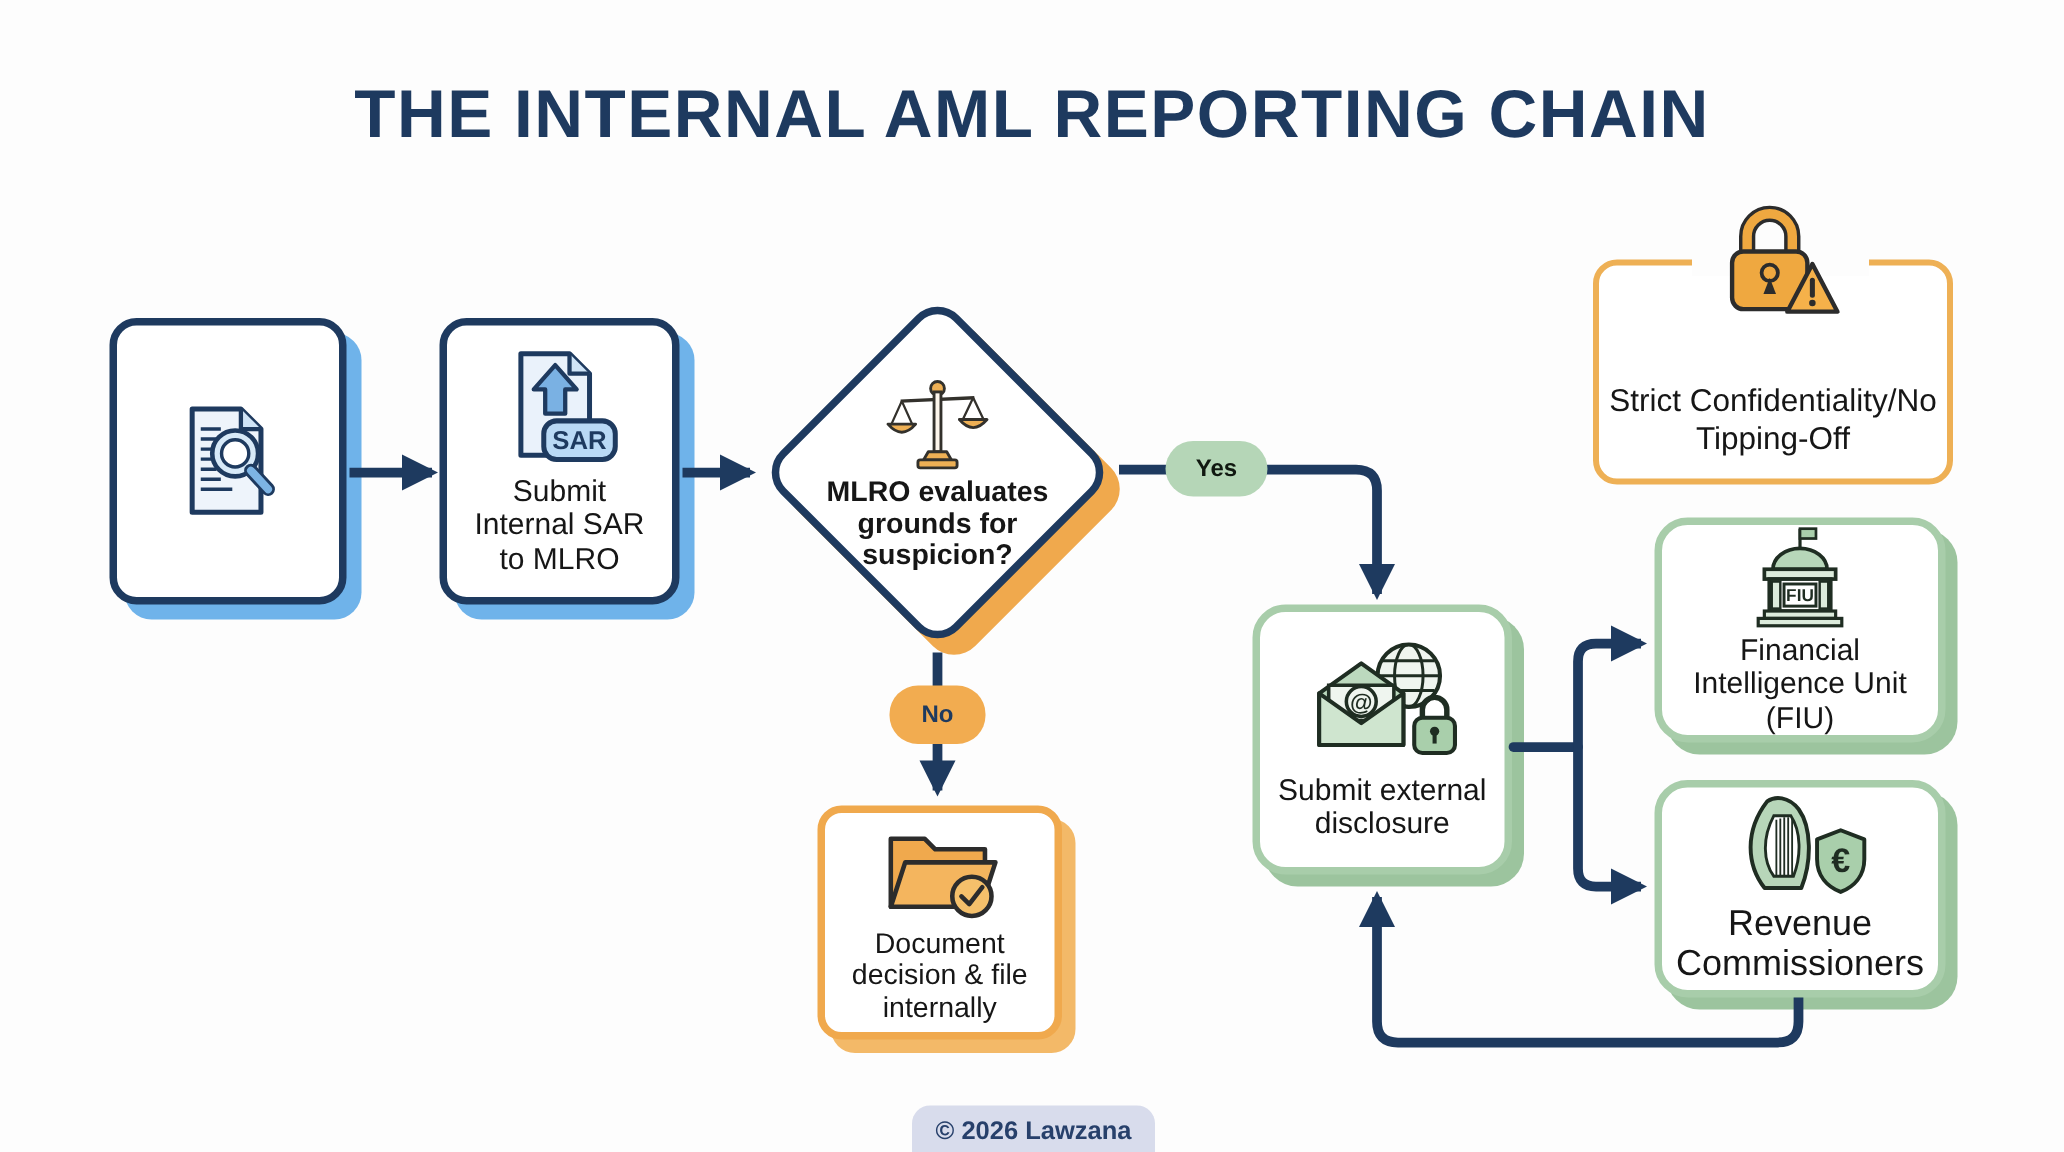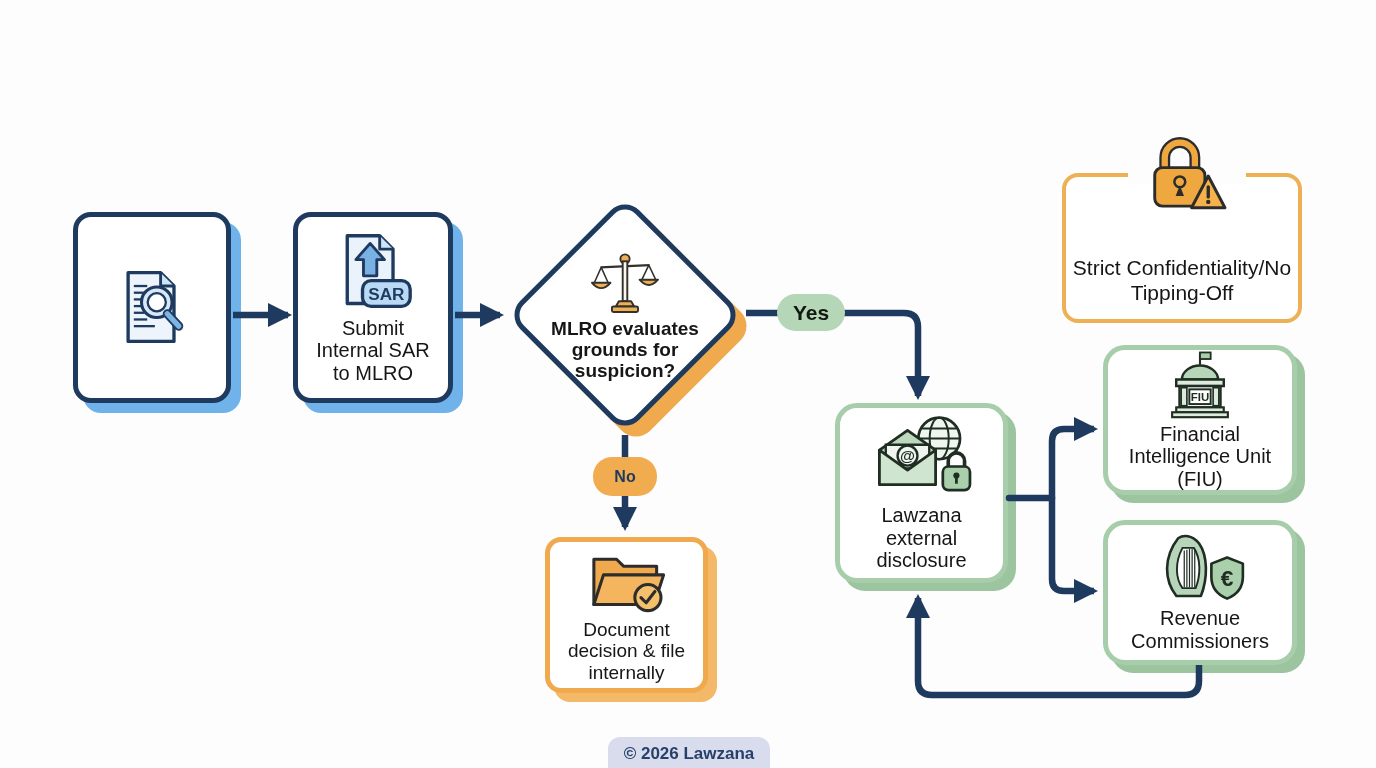--- a/index.html
+++ b/index.html
@@ -34,21 +34,21 @@
   #n-employee .label{font-size:20px; width:140px;}
   #n-sar{left:293px; top:212px; width:160px; height:191px;}
   #n-sar .label{font-size:20px; width:120px;}
   #n-disclosure{left:835px; top:403px; width:173px; height:180px;}
   #n-disclosure .label{font-size:20px; width:150px;}
   #n-document{left:545px; top:537px; width:163px; height:156px;}
   #n-document .label{font-size:19px; width:153px;}
   #n-fiu{left:1103px; top:345px; width:194px; height:150px;}
   #n-fiu .label{font-size:20px; width:170px;}
   #n-revenue{left:1103px; top:520px; width:194px; height:145px;}
-  #n-revenue .label{font-size:20px; width:180px;}
+  #n-revenue .label{font-size:24px; width:180px;}
   #n-confidentiality{left:1062px; top:173px; width:240px; height:150px;
     justify-content:flex-end; padding-bottom:14px;}
   #n-confidentiality .label{font-size:21px; width:226px; line-height:1.2;}
 
   
   .diamond-wrap{position:absolute; left:541px; top:231px; width:168px; height:168px; z-index:10;}
   .diamond-shadow{position:absolute; left:11px; top:11px; width:168px; height:168px;
     background:var(--orange,#f0a94d); border-radius:20px; transform:rotate(45deg);}
   .diamond-bg{position:absolute; left:0; top:0; width:168px; height:168px;
     background:#fff; border:5px solid var(--navy,#1e3a5f); border-radius:20px; transform:rotate(45deg);}
@@ -57,37 +57,38 @@
   .diamond-content .label{font-weight:bold; color:var(--ink); font-size:19px; width:164px;
     text-align:center; line-height:1.12;}
 
   
   .connectors{position:absolute; left:0; top:0; width:1376px; height:768px;
     z-index:20; pointer-events:none;}
 
   .pill{position:absolute; z-index:30; display:flex; align-items:center; justify-content:center;
     font-weight:bold; border-radius:19px;}
   #pill-yes{left:777px; top:294px; width:68px; height:37px; background:var(--green_pill,#b5d6b7);
-    font-size:21px; color:#101810;}
+    font-size:16px; color:#101810;}
   #pill-no{left:593px; top:457px; width:64px; height:39px; background:#f2ac50;
     font-size:16px; color:var(--navy,#1e3a5f);}
 
   .lock-backing{position:absolute; left:1128px; top:165px; width:118px; height:19px;
     background:#fdfdfd; z-index:11;}
   .lock-icon-pos{position:absolute; left:1138px; top:129px; width:92px; height:94px; z-index:12;}
 
   .footer-badge{position:absolute; left:608px; top:737px; width:162px; height:45px;
     background:var(--footer_bg,#d8dcec); border-radius:12px; z-index:10;
     text-align:center; padding-top:7px; font-size:17px; font-weight:bold; color:#27406b;}
 </style>
 </head>
 <body>
 
 <div class="canvas">
 
+  <h1 class="title">THE INTERNAL AML REPORTING CHAIN</h1>
 
   <div class="node node-blue" id="n-employee">
     <svg class="icon" width="86" height="86" viewBox="0 0 90 90">
       <path d="M20 8 H54 L68 22 V80 H20 Z" fill="#eef4fb" stroke="#1e3a5f" stroke-width="3.5" stroke-linejoin="round"></path>
       <path d="M54 8 V22 H68" fill="#cfe4f7" stroke="#1e3a5f" stroke-width="3" stroke-linejoin="round"></path>
       <g stroke="#1e3a5f" stroke-width="2.4">
         <line x1="26" y1="22" x2="40" y2="22"></line>
           <line x1="26" y1="29" x2="38" y2="29"></line>
         <line x1="26" y1="36" x2="36" y2="36"></line>
           <line x1="26" y1="43" x2="36" y2="43"></line>
@@ -157,21 +158,21 @@
       <path d="M8 40 L39 18 L70 40 V78 H8 Z" fill="#bcd9be" stroke="#1f2d22" stroke-width="3" stroke-linejoin="round"></path>
       <path d="M15 34 H63 V60 H15 Z" fill="#eff5ef" stroke="#1f2d22" stroke-width="2.6"></path>
       <circle cx="39" cy="46" r="11" fill="none" stroke="#1f2d22" stroke-width="2.6"></circle>
       <text x="39" y="52" text-anchor="middle" font-size="17" font-weight="bold" fill="#1f2d22" font-family="Liberation Sans, sans-serif">@</text>
       <path d="M8 40 L39 62 L70 40 V78 H8 Z" fill="#cfe5cf" stroke="#1f2d22" stroke-width="3" stroke-linejoin="round"></path>
       <path d="M84 60 V52 a9 9 0 0 1 18 0 V60" fill="none" stroke="#1f2d22" stroke-width="4"></path>
       <rect x="78" y="58" width="30" height="26" rx="6" fill="#a9cfab" stroke="#1f2d22" stroke-width="3"></rect>
       <circle cx="93" cy="68" r="3.4" fill="#1f2d22"></circle>
       <line x1="93" y1="70" x2="93" y2="77" stroke="#1f2d22" stroke-width="3"></line>
     </svg>
-    <div class="label">Lawzana external disclosure</div>
+    <div class="label">Submit external disclosure</div>
   </div>
 
   <div class="node node-orange" id="n-document">
     <svg class="icon" width="88" height="68" viewBox="0 0 100 78">
       <path d="M12 14 H38 L46 22 H84 V66 H12 Z" fill="#f0a94d" stroke="#2c2c2c" stroke-width="3.5" stroke-linejoin="round"></path>
       <path d="M12 66 L23 32 H92 L81 66 Z" fill="#f4b55e" stroke="#2c2c2c" stroke-width="3.5" stroke-linejoin="round"></path>
       <circle cx="74" cy="58" r="15" fill="#f5c06b" stroke="#2c2c2c" stroke-width="3.5"></circle>
       <path d="M66 58 L72 64 L82 51" fill="none" stroke="#2c2c2c" stroke-width="3.5" stroke-linecap="round" stroke-linejoin="round"></path>
     </svg>
     <div class="label">Document decision &amp; file internally</div>

